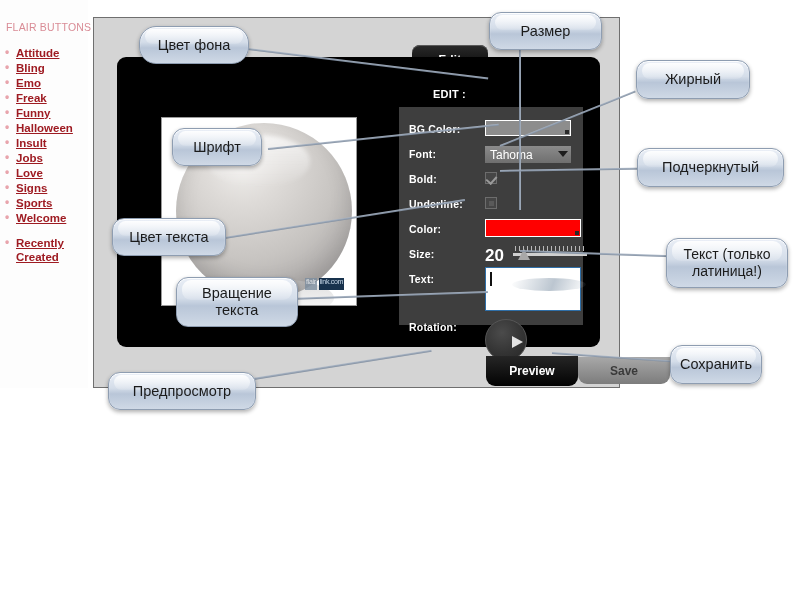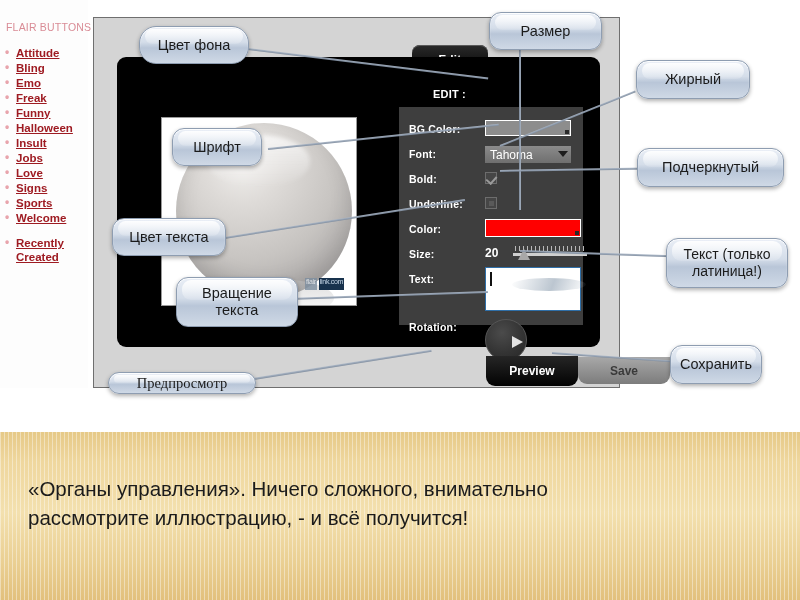--- a/index.html
+++ b/index.html
@@ -121,21 +121,21 @@
   .chk.on::after{
     content:""; position:absolute; left:2px; top:1px; width:5px; height:8px;
     border:solid #9a9a9a; border-width:0 2px 2px 0; transform:rotate(42deg);
   }
   .chk.off::after{
     content:""; position:absolute; left:3px; top:3px; width:5px; height:5px; background:#5a5a5a;
   }
   #color-swatch { top:-2px; width:96px; height:18px; background:#ff0000; border:1.5px solid #ffffff; }
   #color-swatch .corner{ position:absolute; right:1px; bottom:1px; width:4px; height:4px; background:#2b2b2b;}
 
-  #size-value{ position:absolute; left:76px; top:0px; color:#ffffff; font-size:12px; font-weight:bold;}
+  #size-value{ position:absolute; left:76px; top:0px; color:#ffffff; font-size:17px; font-weight:bold;}
   #size-slider{ position:absolute; left:104px; top:6px; width:74px; height:4px; }
   #size-slider .track{ position:absolute; left:0; top:1px; width:74px; height:3px; background:#cfcfcf;}
   #size-slider .ticks{ position:absolute; left:2px; top:-6px; width:70px; height:5px;
      background:repeating-linear-gradient(90deg,#b9b9b9 0 1px, transparent 1px 4px); }
   #size-slider .thumb{
     position:absolute; left:5px; top:-3px; width:0;height:0;
     border-left:6px solid transparent;border-right:6px solid transparent;border-bottom:11px solid #a8a8a8;
   }
   #text-input{
     top:-4px; width:96px; height:44px; background:#ffffff; border:1.5px solid #2f6fa8;
@@ -360,30 +360,24 @@
     </div>
 
     <div class="callout" style="left:176px; top:277px; width:122px; height:50px;">
       <span>Вращение текста</span>
     </div>
 
     <div class="callout" style="left:666px; top:238px; width:122px; height:50px; font-size:14px;">
       <span>Текст (только латиница!)</span>
     </div>
 
-    <div class="callout" style="left:108px; top:372px; width:148px; height:22px;font-family:Liberation Serif, serif;">
+    <div class="callout" style="left:108px; top:372px; width:148px; height:38px;">
       <span>Предпросмотр</span>
     </div>
 
     <div class="callout" style="left:670px; top:345px; width:92px; height:39px;">
       <span>Сохранить</span>
     </div>
 
   </div>
 
-  <div id="caption-band">
-    <div id="caption-text">
-      <span>«Органы управления». Ничего сложного, внимательно</span>
-      <span class="l2">рассмотрите иллюстрацию, - и всё получится!</span>
-    </div>
-  </div>
 
 </div>
 
 </body></html>

